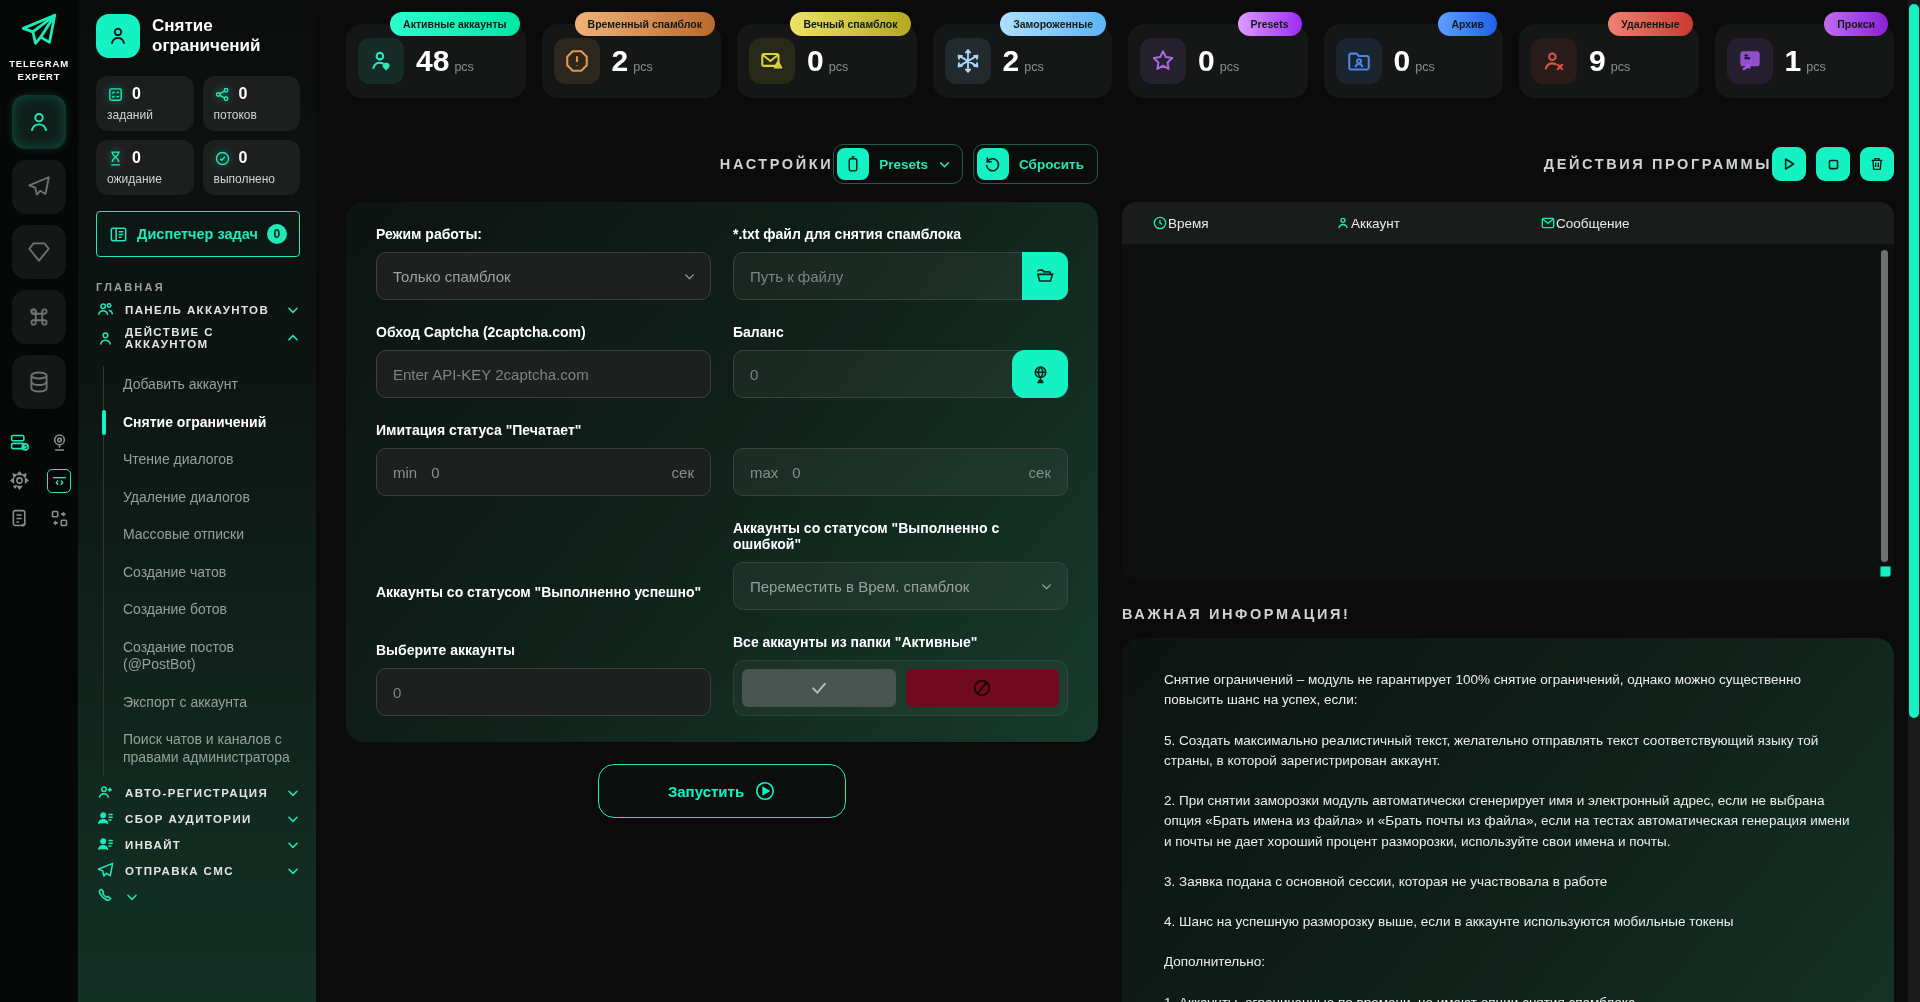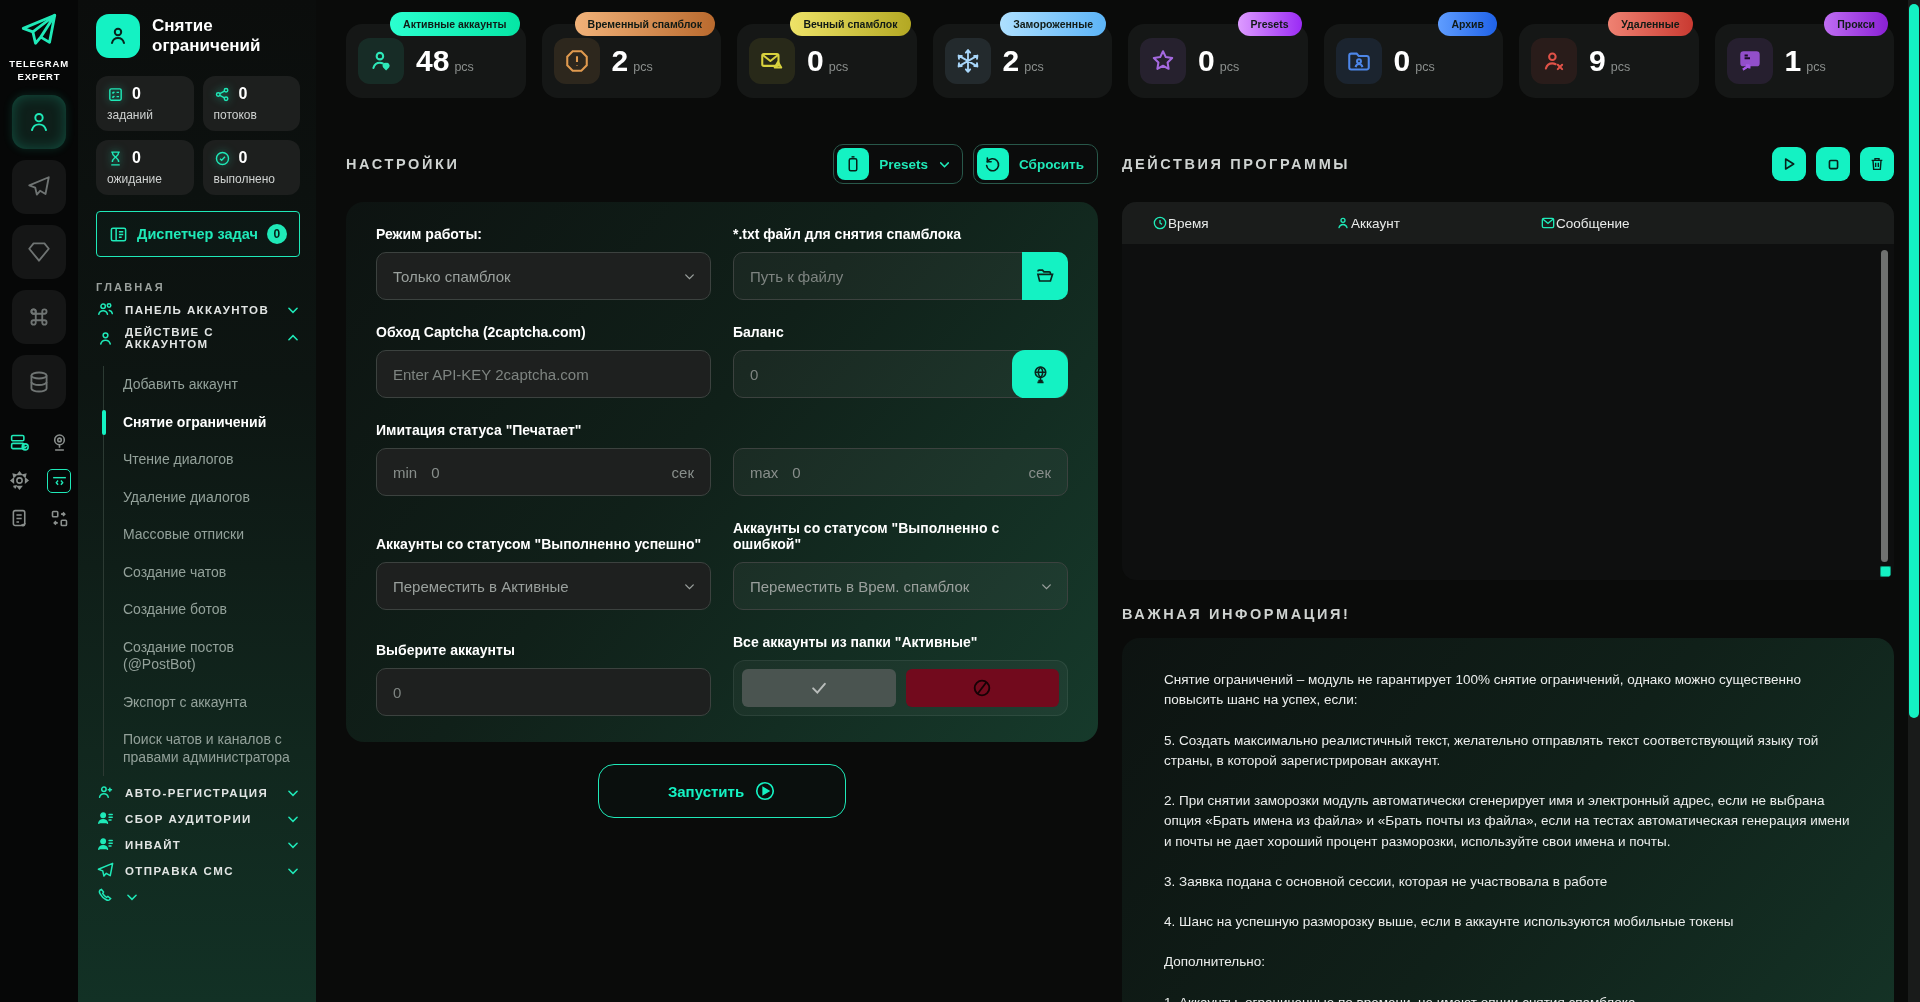--- a/index.html
+++ b/index.html
@@ -63,21 +63,21 @@
     display:flex; align-items:center; white-space:nowrap; }
   .stat-ic { width:46px; height:46px; border-radius:12px; background:var(--icbg); color:var(--ic);
     display:flex; align-items:center; justify-content:center; flex:0 0 auto; }
   .stat-val { color:#fff; font-size:30px; font-weight:bold; margin-left:12px; }
   .stat-unit { color:#8b8f8d; font-size:12.5px; margin-left:5px; margin-top:12px; }
 
   .content-cols { display:flex; gap:24px; margin-top:46px; }
   .settings-col { width:752px; flex:0 0 auto; }
   .right-col { flex:1; min-width:0; }
 
-  .col-header { display:flex; align-items:center; justify-content:space-between; height:40px; }
+  .col-header { display:flex; align-items:center; justify-content:flex-end; height:40px; }
   .col-title { color:#cfd3d1; font-size:14.5px; font-weight:bold; letter-spacing:2.6px; }
   .hdr-btns { display:flex; gap:10px; }
   .pill-btn { display:flex; align-items:center; background:#0b0c0c; border:1px solid #28584a;
     border-radius:10px; padding:3px; cursor:pointer; }
   .pill-btn .pb-ic { width:32px; height:32px; border-radius:8px; background:var(--accent-bright);
     color:#072019; display:flex; align-items:center; justify-content:center; }
   .pill-btn .pb-lb { color:var(--accent); font-size:13.5px; font-weight:bold; margin:0 10px; }
   .pill-btn .pb-ch { color:var(--accent); margin-right:8px; }
   .sq-btn { width:34px; height:34px; border-radius:9px; background:var(--accent-bright); color:#07231b;
     display:flex; align-items:center; justify-content:center; cursor:pointer; }
@@ -635,28 +635,20 @@
           <div class="cell">
             <div class="control ctl-tint">
               <span class="mm-prefix">max</span>
               <span class="mm-val">0</span>
               <span class="mm-unit">сек</span>
             </div>
           </div>
 
           <div class="cell">
             <div class="f-label">Аккаунты со статусом "Выполненно успешно"</div>
-            <div class="control ctl-dark">
-              <span class="sel-text">Переместить в Активные</span>
-              <span class="sel-ch">
-                  <svg width="13" height="13" viewBox="0 0 24 24" fill="none" stroke="currentColor" stroke-width="2.4" stroke-linecap="round">
-                    <path d="m5 9 7 7 7-7"></path>
-                  </svg>
-                </span>
-            </div>
           </div>
           <div class="cell">
             <div class="f-label">Аккаунты со статусом "Выполненно с ошибкой"</div>
             <div class="control ctl-tint">
               <span class="sel-text">Переместить в Врем. спамблок</span>
               <span class="sel-ch">
                   <svg width="13" height="13" viewBox="0 0 24 24" fill="none" stroke="currentColor" stroke-width="2.4" stroke-linecap="round">
                     <path d="m5 9 7 7 7-7"></path>
                   </svg>
                 </span>

